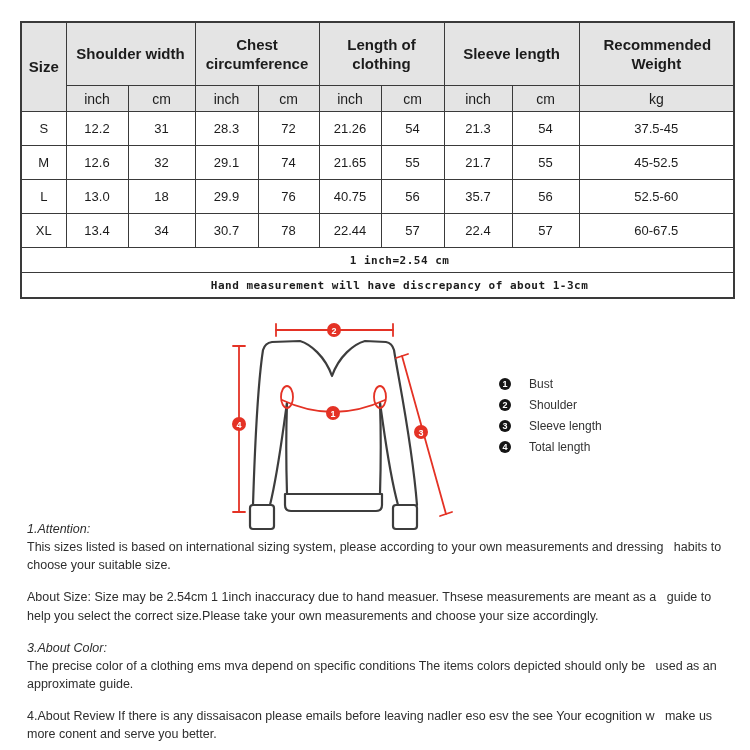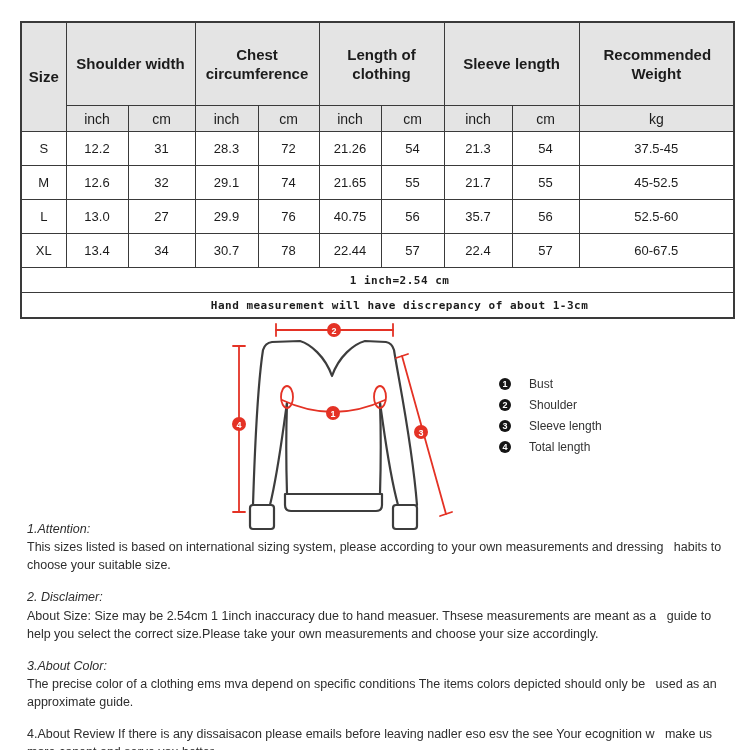--- a/index.html
+++ b/index.html
@@ -7,21 +7,21 @@
         font-family:"Liberation Sans",sans-serif;color:#1c1c1c;}
 
   
   table.size-table{position:absolute;left:20px;top:21px;width:715px;
         border-collapse:collapse;table-layout:fixed;
         border:2px solid #3a3a3a;}
   .size-table th,.size-table td{border:1px solid #3a3a3a;text-align:center;
         vertical-align:middle;padding:0;background:#fff;overflow:hidden;}
   .size-table thead th{background:#e4e4e4;}
   tr.h1 th{font-size:15px;font-weight:bold;height:62px;line-height:1.3;}
-  tr.h1 th.hdr-weight{padding:10px 24px;}
+  tr.h1 th.hdr-weight{padding:0 24px;}
   tr.h2 th{font-size:14px;font-weight:normal;height:25px;}
   tbody tr.datarow td,tbody tr.datarow th{font-size:13px;font-weight:normal;height:33px;}
   td.sz{font-size:14px;}
   td.sz-l{font-size:12px;}
   td.sz-xl{font-size:11px;}
   tr.noterow td{font-family:"DejaVu Sans Mono",monospace;font-weight:bold;
         font-size:11px;height:24px;letter-spacing:.5px;padding-left:44px;}
 
   
   .diagram{position:absolute;left:222px;top:312px;width:256px;height:222px;}
@@ -101,21 +101,21 @@
         <td>74</td>
         <td>21.65</td>
         <td>55</td>
         <td>21.7</td>
         <td>55</td>
         <td>45-52.5</td>
       </tr>
       <tr class="datarow">
         <td class="sz sz-l">L</td>
         <td>13.0</td>
-        <td>27</td>
+        <td>18</td>
         <td>29.9</td>
         <td>76</td>
         <td>40.75</td>
         <td>56</td>
         <td>35.7</td>
         <td>56</td>
         <td>52.5-60</td>
       </tr>
       <tr class="datarow">
         <td class="sz sz-xl">XL</td>
@@ -223,21 +223,20 @@
       <span class="ltext">Total length</span>
     </div>
   </div>
 
   <div class="sections">
     <div class="sec">
       <div class="sec-title">1.Attention:</div>
       <div class="sec-body">This sizes listed is based on international sizing system, please according to your own measurements and dressing   habits to choose your suitable size.</div>
     </div>
     <div class="sec">
-      <div class="sec-title">2. Disclaimer:</div>
       <div class="sec-body">About Size: Size may be 2.54cm 1 1inch inaccuracy due to hand measuer. Thsese measurements are meant as a   guide to help you select the correct size.Please take your own measurements and choose your size accordingly.</div>
     </div>
     <div class="sec">
       <div class="sec-title">3.About Color:</div>
       <div class="sec-body">The precise color of a clothing ems mva depend on specific conditions The items colors depicted should only be   used as an approximate guide.</div>
     </div>
     <div class="sec">
       <div class="sec-body">4.About Review If there is any dissaisacon please emails before leaving nadler eso esv the see Your ecognition w   make us more conent and serve you better.</div>
     </div>
   </div>

